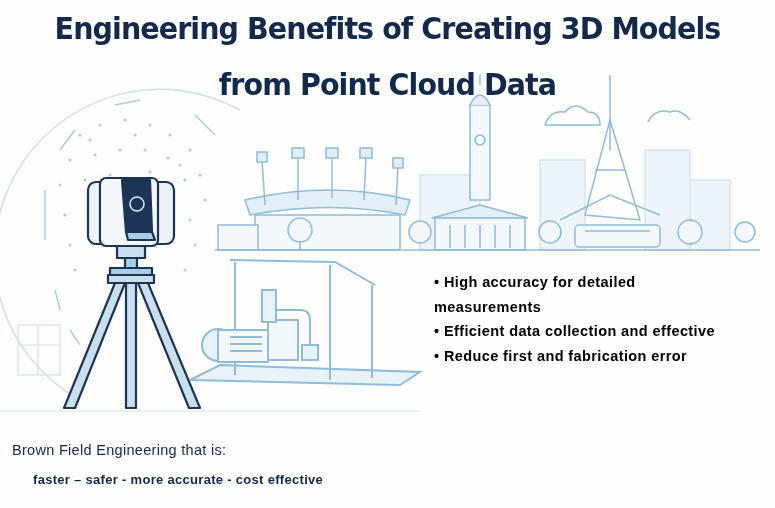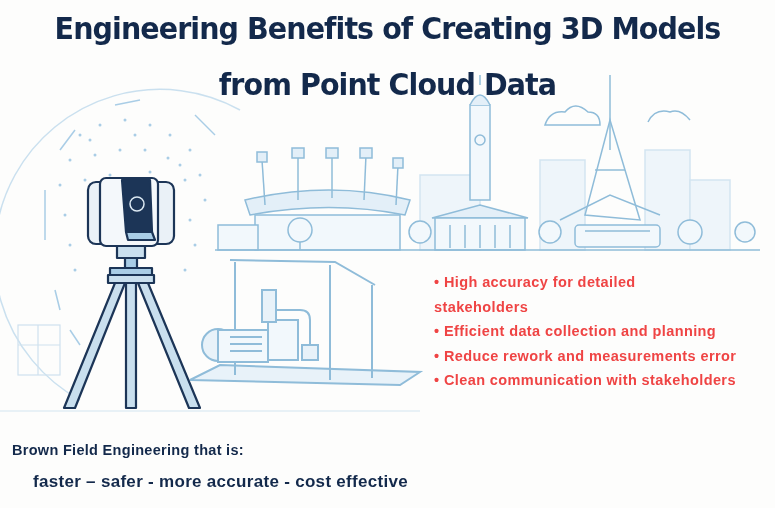--- a/index.html
+++ b/index.html
@@ -1,24 +1,24 @@
 <!DOCTYPE html>
 <html><head>
 <meta charset="utf-8">
 <style>
   html, body { margin:0; padding:0; }
   body { width:775px; height:508px; background:#fdfdfc; position:relative; overflow:hidden; font-family:"Liberation Sans", sans-serif; }
   .title { position:absolute; left:0; width:775px; text-align:center; color:#13294b; font-family:"DejaVu Sans", sans-serif; font-weight:bold; letter-spacing:-1px; }
   .t1 { top:10px; font-size:31px; transform:scaleX(0.92); }
   .t2 { top:66px; font-size:31px; transform:scaleX(0.92); }
   svg.art { position:absolute; left:0; top:0; }
-  .bullets { position:absolute; left:434px; top:270px; width:340px; color:#ef4444; font-weight:bold; font-size:14.5px; line-height:24.6px; letter-spacing:0.4px; }
+  .bullets { position:absolute; left:434px; top:270px; width:340px; color:#000000; font-weight:bold; font-size:14.5px; line-height:24.6px; letter-spacing:0.4px; }
   .bullets div { white-space:nowrap; }
-  .bf-head { position:absolute; left:12px; top:442px; color:#13294b; font-weight:bold; font-size:14.5px; letter-spacing:0.3px; }
-  .bf-sub { position:absolute; left:33px; top:472px; color:#13294b; font-weight:bold; font-size:17px; letter-spacing:0.3px; }
+  .bf-head { position:absolute; left:12px; top:442px; color:#13294b; font-weight:normal; font-size:14.5px; letter-spacing:0.3px; }
+  .bf-sub { position:absolute; left:33px; top:472px; color:#13294b; font-weight:bold; font-size:13px; letter-spacing:0.3px; }
 </style>
 </head>
 <body>
 
 <div class="title t1">Engineering Benefits of Creating 3D Models</div>
 <div class="title t2">from Point Cloud Data</div>
 
 <svg class="art" width="775" height="508" viewBox="0 0 775 508">
 
   <g stroke="#a9cde6" fill="none" stroke-width="1.5">
@@ -161,20 +161,19 @@
   <g stroke="#1c3557" stroke-width="2.2" fill="#c9dfee" stroke-linejoin="round">
     <path d="M115 283 L125 283 L75 408 L64 408 Z"></path>
     <path d="M126 283 L136 283 L136 408 L126 408 Z"></path>
     <path d="M138 283 L148 283 L200 408 L189 408 Z"></path>
   </g>
   <line x1="0" y1="411" x2="420" y2="411" stroke="#e1ecf4" stroke-width="1.5"></line>
 </svg>
 
 <div class="bullets">
   <div>•  High accuracy for detailed</div>
-  <div>stakeholders</div>
-  <div>•  Efficient data collection and planning</div>
-  <div>•  Reduce rework and measurements error</div>
-  <div>•  Clean communication with stakeholders</div>
+  <div>measurements</div>
+  <div>•  Efficient data collection and effective</div>
+  <div>•  Reduce first and fabrication error</div>
 </div>
 
 <div class="bf-head">Brown Field Engineering that is:</div>
 <div class="bf-sub">faster – safer - more accurate - cost effective</div>
 
 </body></html>

